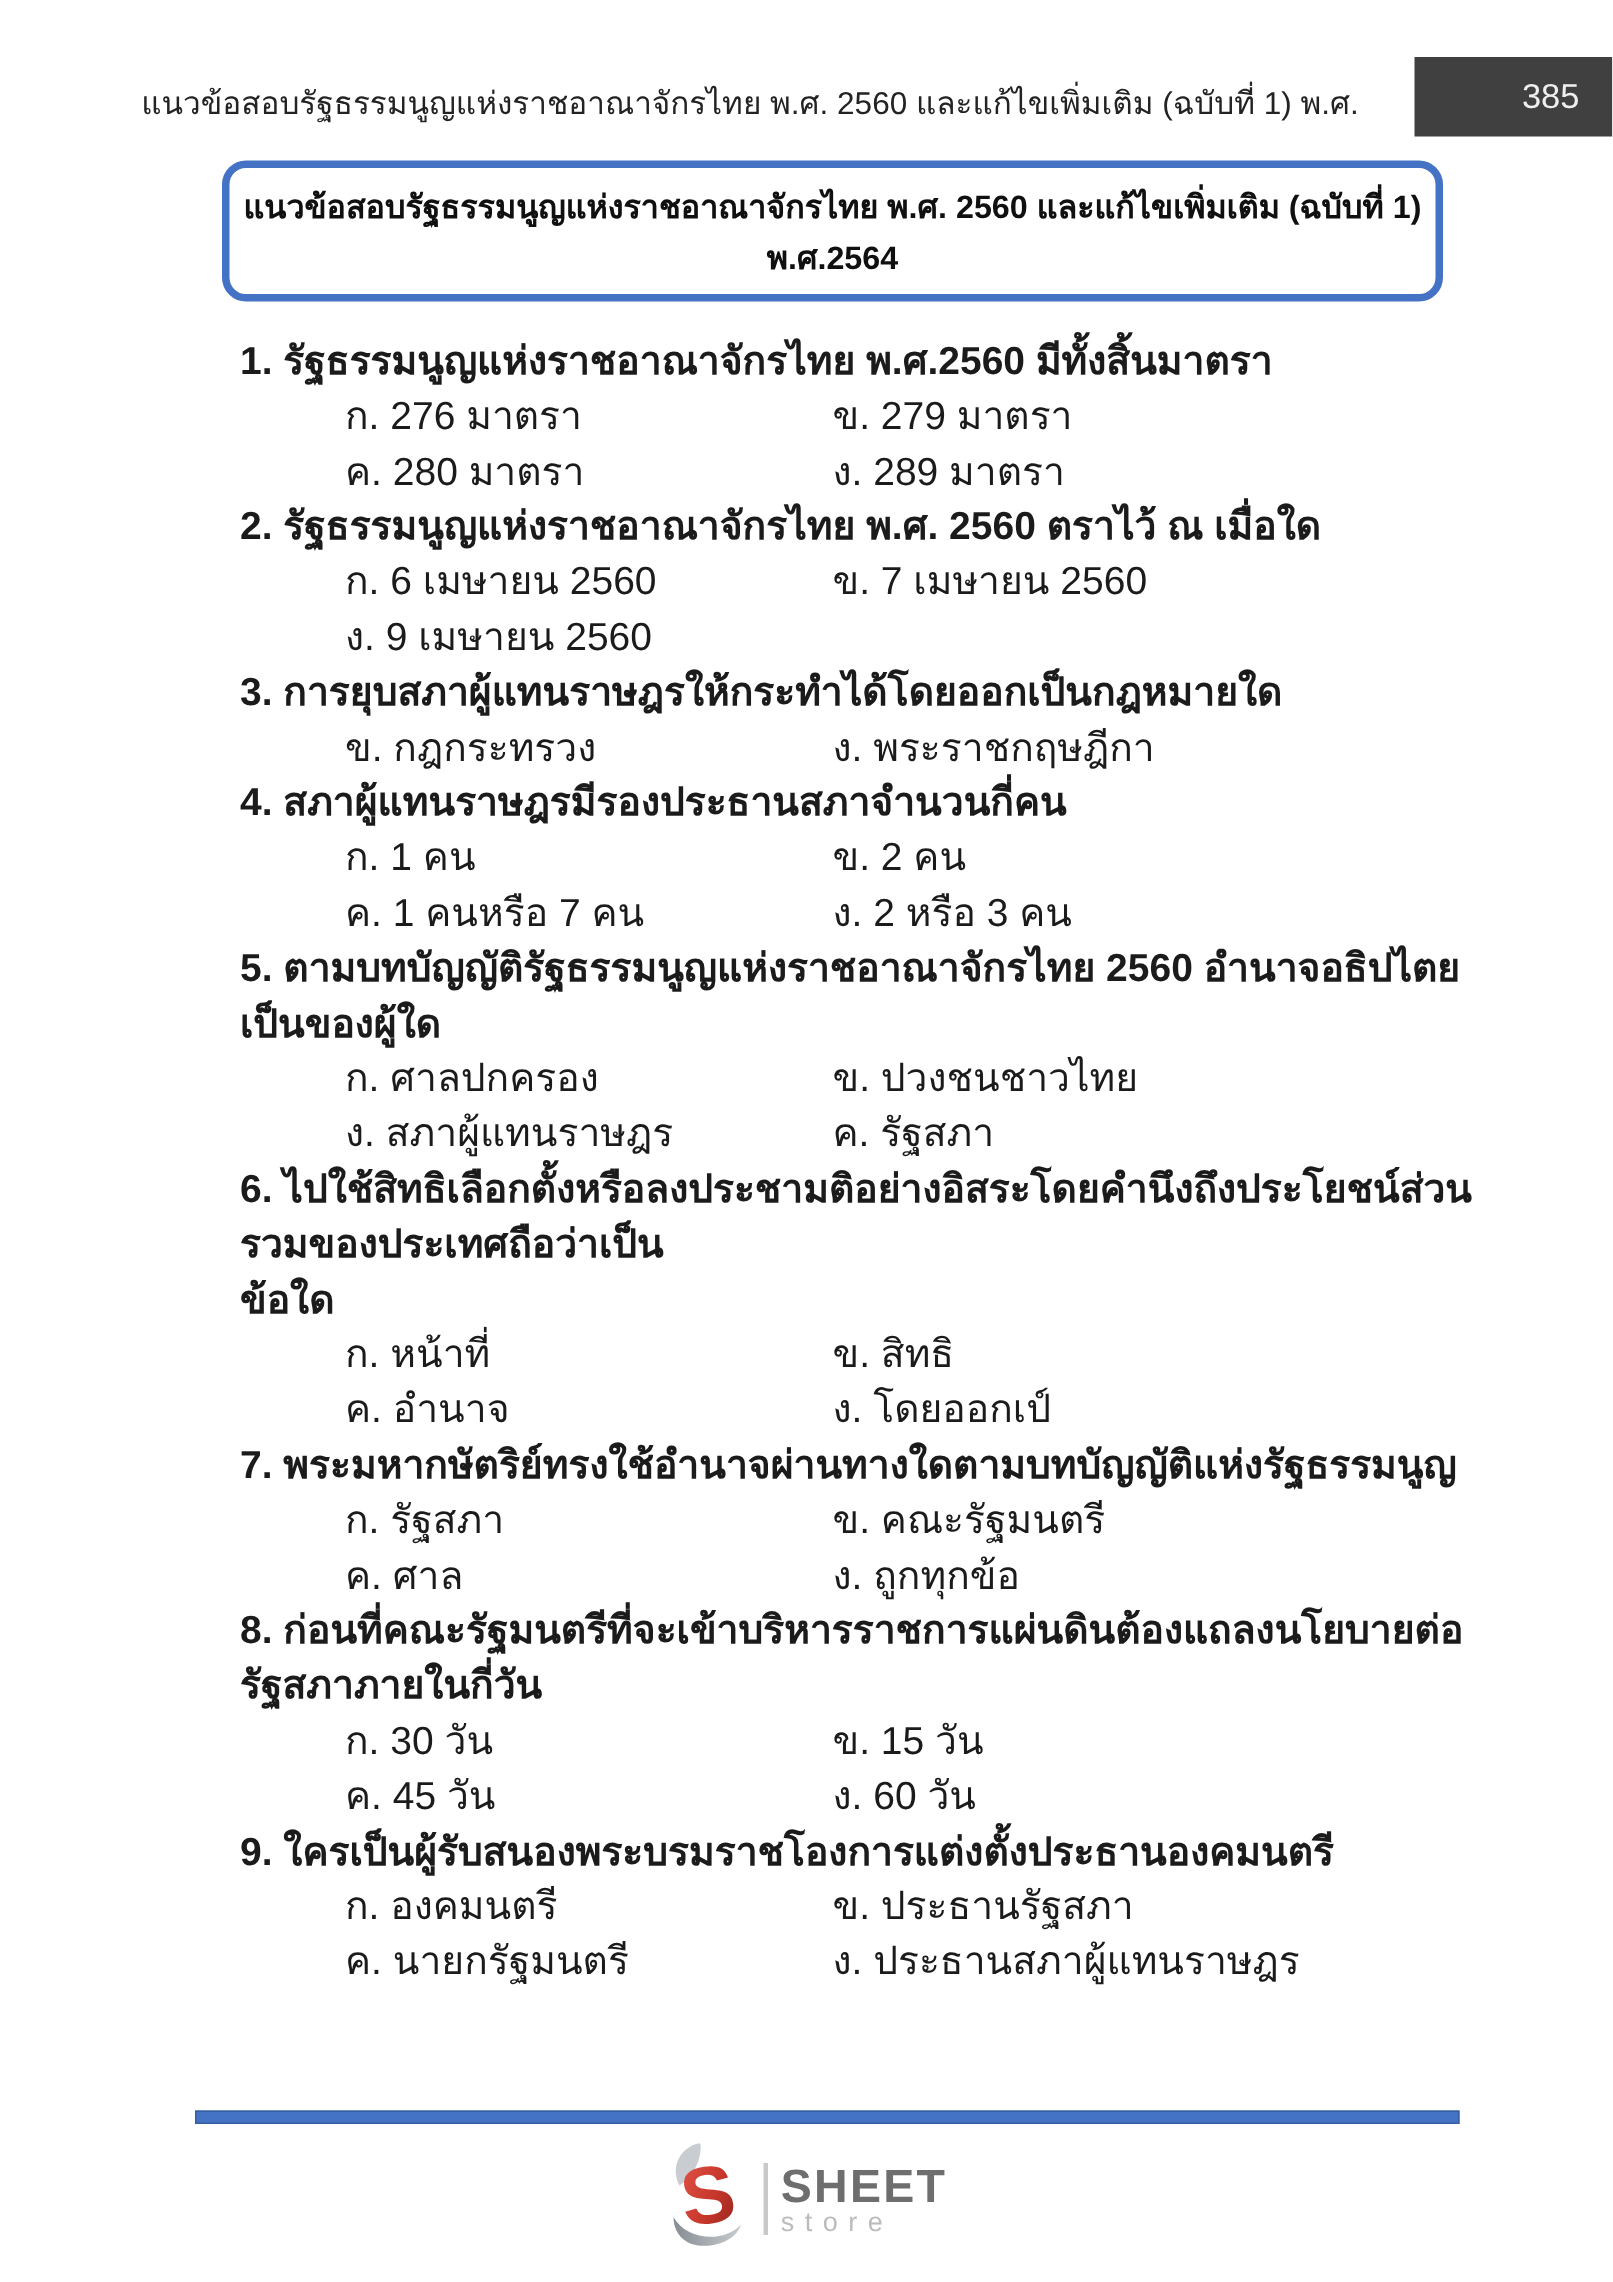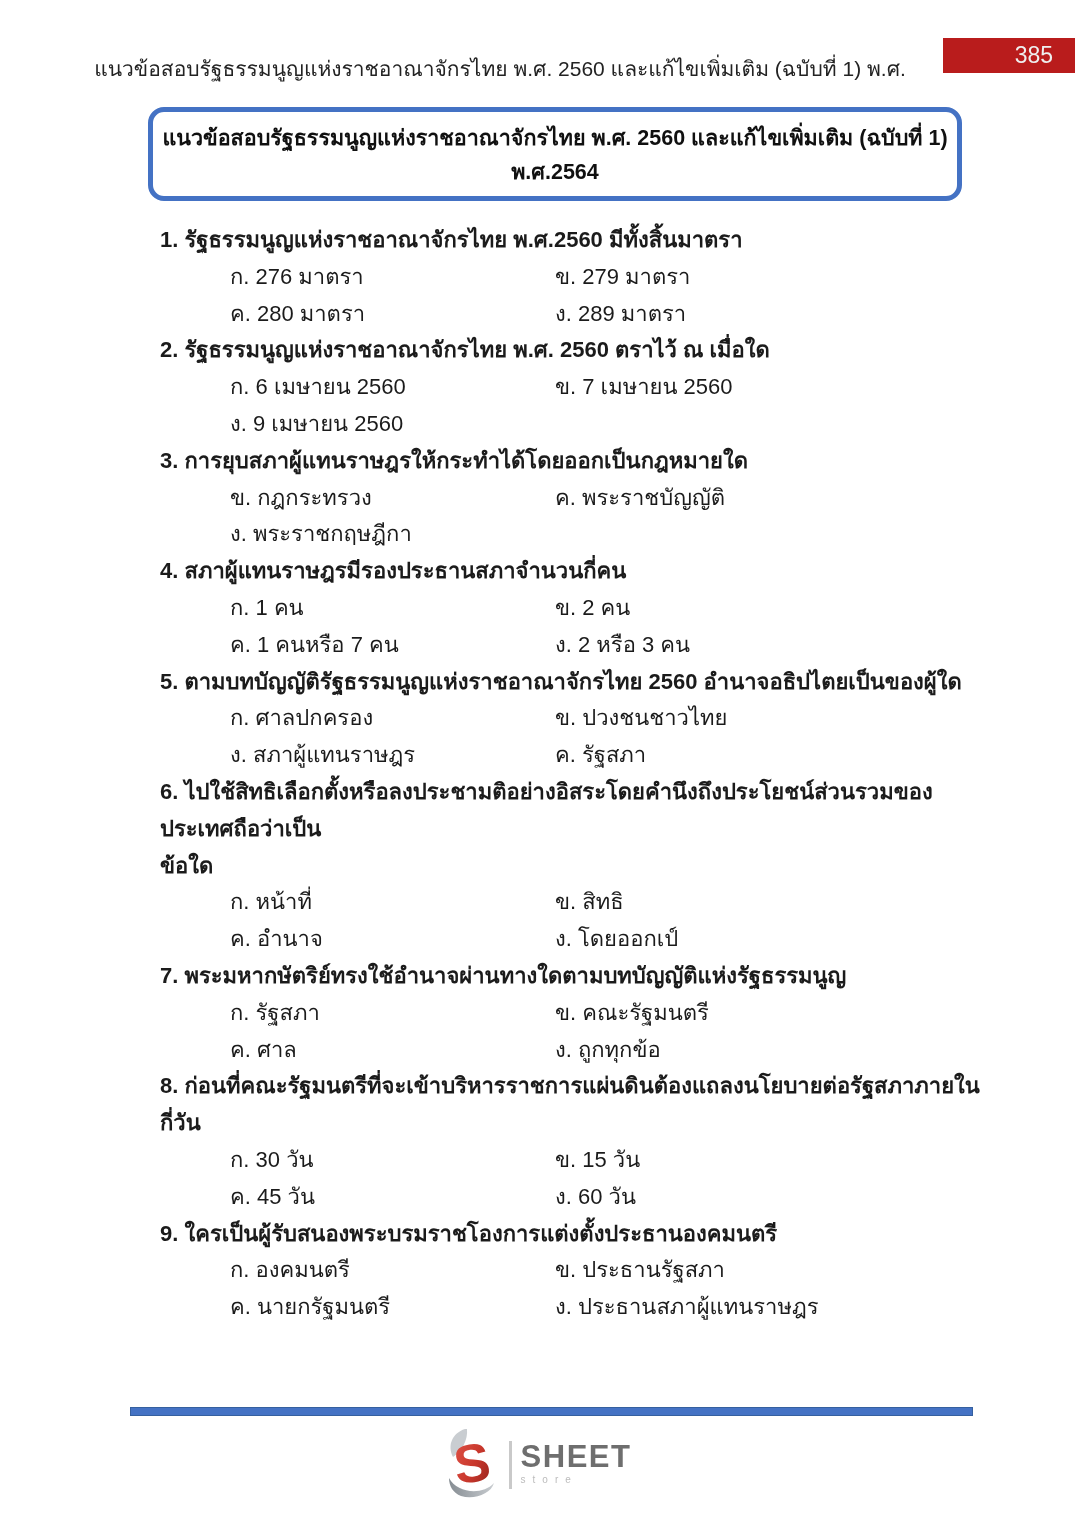--- a/index.html
+++ b/index.html
@@ -26,22 +26,22 @@
     text-align: center;
     font-size: 21px;
     color: #232323;
     white-space: nowrap;
   }
   .page-number-box {
     position: absolute;
     top: 38px;
     right: 0;
     width: 132px;
-    height: 35px;
-    background: #b91c1c;
+    height: 53px;
+    background: #404040;
     color: #efefef;
     font-size: 23px;
     display: flex;
     align-items: center;
     justify-content: flex-end;
     padding-right: 22px;
     box-sizing: border-box;
   }
 
   
@@ -62,21 +62,21 @@
     color: #101010;
     text-align: center;
   }
 
   
   .question-list {
     position: absolute;
     top: 222px;
     left: 160px;
     right: 90px;
-    font-size: 22px;
+    font-size: 26px;
     line-height: 36.8px;
     color: #1b1b1b;
   }
   .q-text {
     font-weight: bold;
     white-space: pre-line;
   }
   .choices {
     display: grid;
     grid-template-columns: 325px auto;
@@ -118,21 +118,21 @@
     justify-content: flex-end;
   }
   .wordmark-main {
     font-size: 31px;
     font-weight: bold;
     letter-spacing: 1.5px;
     color: #6e6e6e;
     line-height: 30px;
   }
   .wordmark-sub {
-    font-size: 10px;
+    font-size: 18px;
     letter-spacing: 7px;
     color: #bcbcbc;
     line-height: 16px;
   }
 </style>
 </head>
 <body>
 
 <div class="page">
 
@@ -158,21 +158,20 @@
         <div class="choice">ก. 6 เมษายน 2560</div>
         <div class="choice">ข. 7 เมษายน 2560</div>
         <div class="choice">ง. 9 เมษายน 2560</div>
       </div>
     </div>
 
     <div class="question">
       <div class="q-text">3. การยุบสภาผู้แทนราษฎรให้กระทำได้โดยออกเป็นกฎหมายใด</div>
       <div class="choices">
         <div class="choice">ข. กฎกระทรวง</div>
-        <div class="choice">ค. พระราชบัญญัติ</div>
         <div class="choice">ง. พระราชกฤษฎีกา</div>
       </div>
     </div>
 
     <div class="question">
       <div class="q-text">4. สภาผู้แทนราษฎรมีรองประธานสภาจำนวนกี่คน</div>
       <div class="choices">
         <div class="choice">ก. 1 คน</div>
         <div class="choice">ข. 2 คน</div>
         <div class="choice">ค. 1 คนหรือ 7 คน</div>

